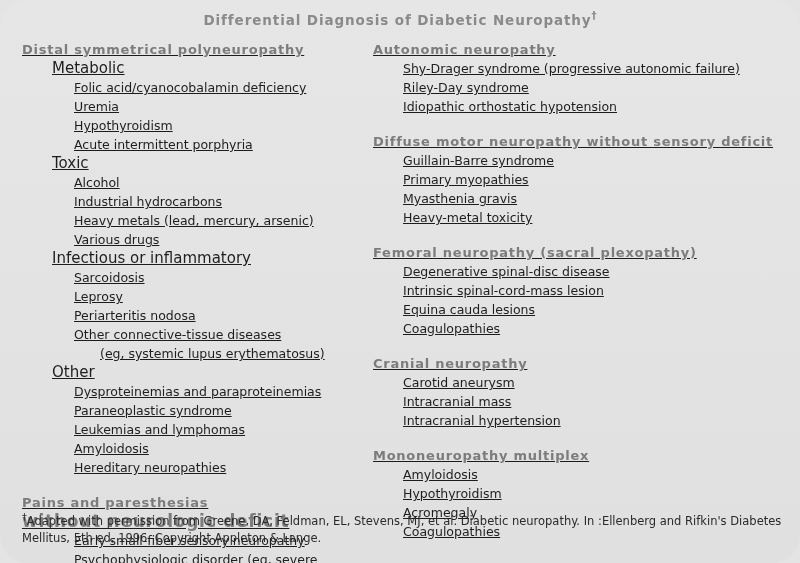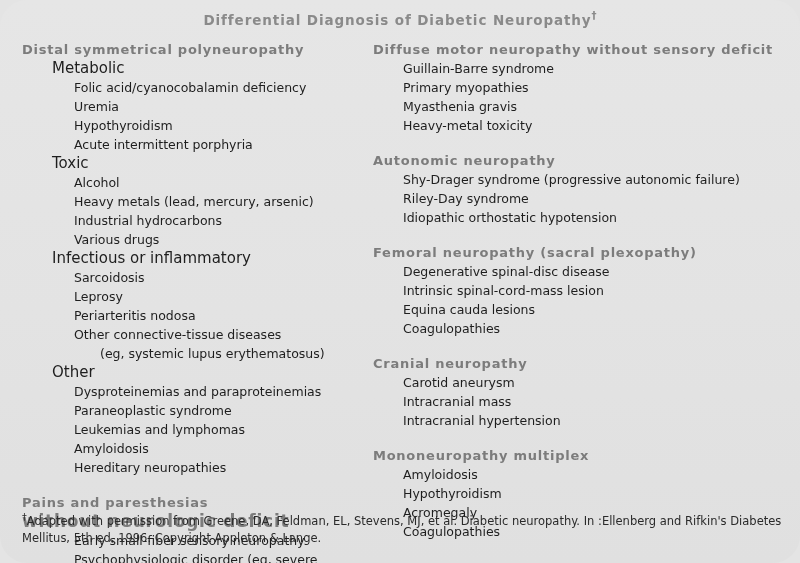--- a/index.html
+++ b/index.html
@@ -52,21 +52,21 @@
     width: 800px;
     height: 460px;
   }
   .col {
     position: absolute;
     top: 0;
   }
   .col-left  { left: 22px;  width: 345px; }
   .col-right { left: 373px; width: 420px; }
 
-  .section { margin-bottom: 0; }
+  .section { margin-bottom: 0; text-decoration: underline; }
   .section + .section { margin-top: 16px; }
 
   
   .heading {
     font-size: 13px;
     font-weight: bold;
     letter-spacing: 0.75px;
     color: #7c7c7c;
     line-height: 19px;
     white-space: nowrap;
@@ -131,22 +131,22 @@
     <div class="col col-left" id="col-left">
         <div class="section">
           <div class="heading">Distal symmetrical polyneuropathy</div>
           <div class="category">Metabolic</div>
           <div class="item">Folic acid/cyanocobalamin deficiency</div>
           <div class="item">Uremia</div>
           <div class="item">Hypothyroidism</div>
           <div class="item">Acute intermittent porphyria</div>
           <div class="category">Toxic</div>
           <div class="item">Alcohol</div>
+          <div class="item">Industrial hydrocarbons</div>
           <div class="item">Heavy metals (lead, mercury, arsenic)</div>
-          <div class="item">Industrial hydrocarbons</div>
           <div class="item">Various drugs</div>
           <div class="category">Infectious or inflammatory</div>
           <div class="item">Sarcoidosis</div>
           <div class="item">Leprosy</div>
           <div class="item">Periarteritis nodosa</div>
           <div class="item">Other connective-tissue diseases</div>
           <div class="item-cont">(eg, systemic lupus erythematosus)</div>
           <div class="category">Other</div>
           <div class="item">Dysproteinemias and paraproteinemias</div>
           <div class="item">Paraneoplastic syndrome</div>
@@ -156,33 +156,33 @@
         </div>
         <div class="section">
           <div class="heading">Pains and paresthesias</div>
           <div class="heading-cont">without neurologic deficit</div>
           <div class="item">Early small-fiber sensory neuropathy</div>
           <div class="item">Psychophysiologic disorder (eg, severe</div>
         </div>
       </div>
     <div class="col col-right" id="col-right">
         <div class="section">
+          <div class="heading">Autonomic neuropathy</div>
+          <div class="item">Shy-Drager syndrome (progressive autonomic failure)</div>
+          <div class="item">Riley-Day syndrome</div>
+          <div class="item">Idiopathic orthostatic hypotension</div>
+        </div>
+        <div class="section">
           <div class="heading">Diffuse motor neuropathy without sensory deficit</div>
           <div class="item">Guillain-Barre syndrome</div>
           <div class="item">Primary myopathies</div>
           <div class="item">Myasthenia gravis</div>
           <div class="item">Heavy-metal toxicity</div>
         </div>
         <div class="section">
-          <div class="heading">Autonomic neuropathy</div>
-          <div class="item">Shy-Drager syndrome (progressive autonomic failure)</div>
-          <div class="item">Riley-Day syndrome</div>
-          <div class="item">Idiopathic orthostatic hypotension</div>
-        </div>
-        <div class="section">
           <div class="heading">Femoral neuropathy (sacral plexopathy)</div>
           <div class="item">Degenerative spinal-disc disease</div>
           <div class="item">Intrinsic spinal-cord-mass lesion</div>
           <div class="item">Equina cauda lesions</div>
           <div class="item">Coagulopathies</div>
         </div>
         <div class="section">
           <div class="heading">Cranial neuropathy</div>
           <div class="item">Carotid aneurysm</div>
           <div class="item">Intracranial mass</div>

